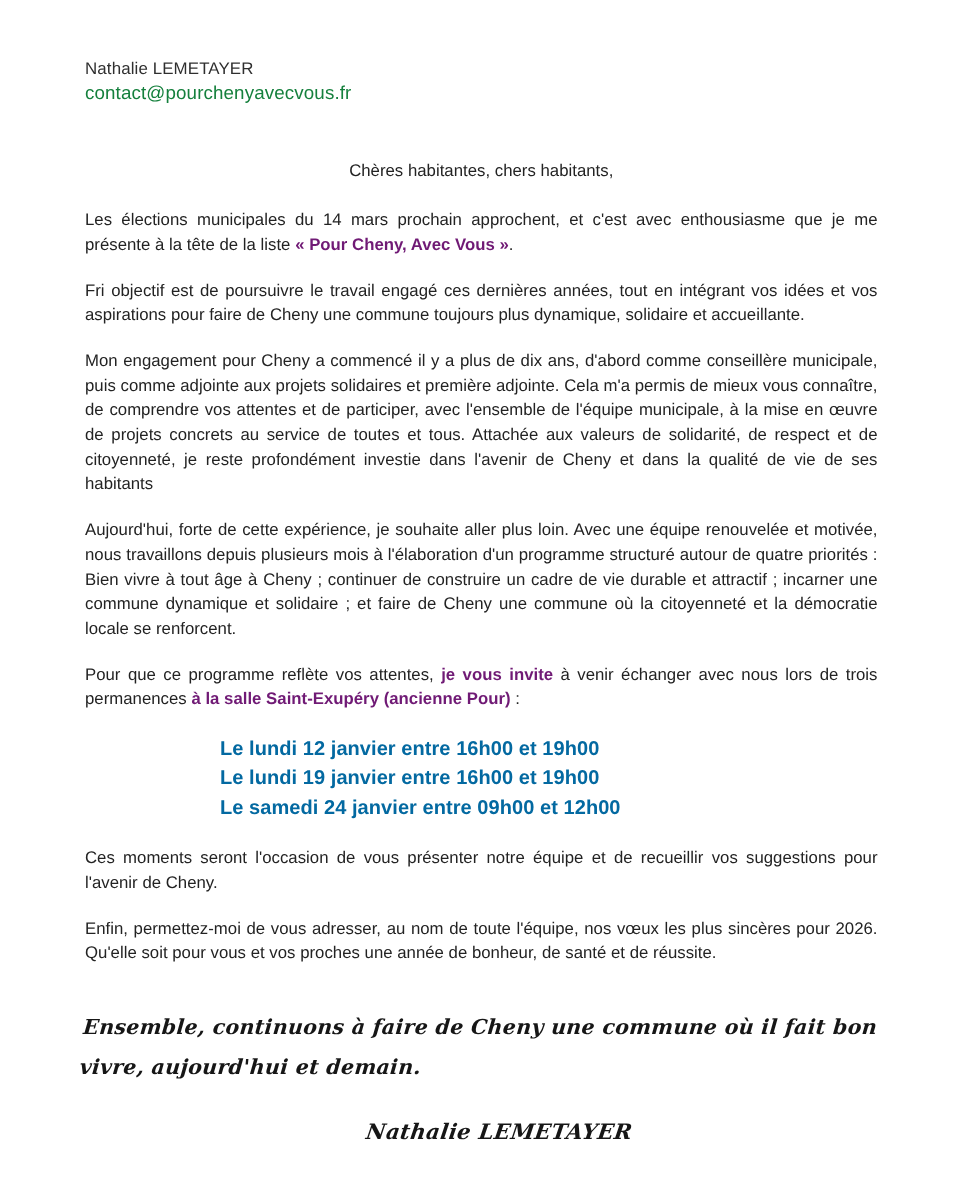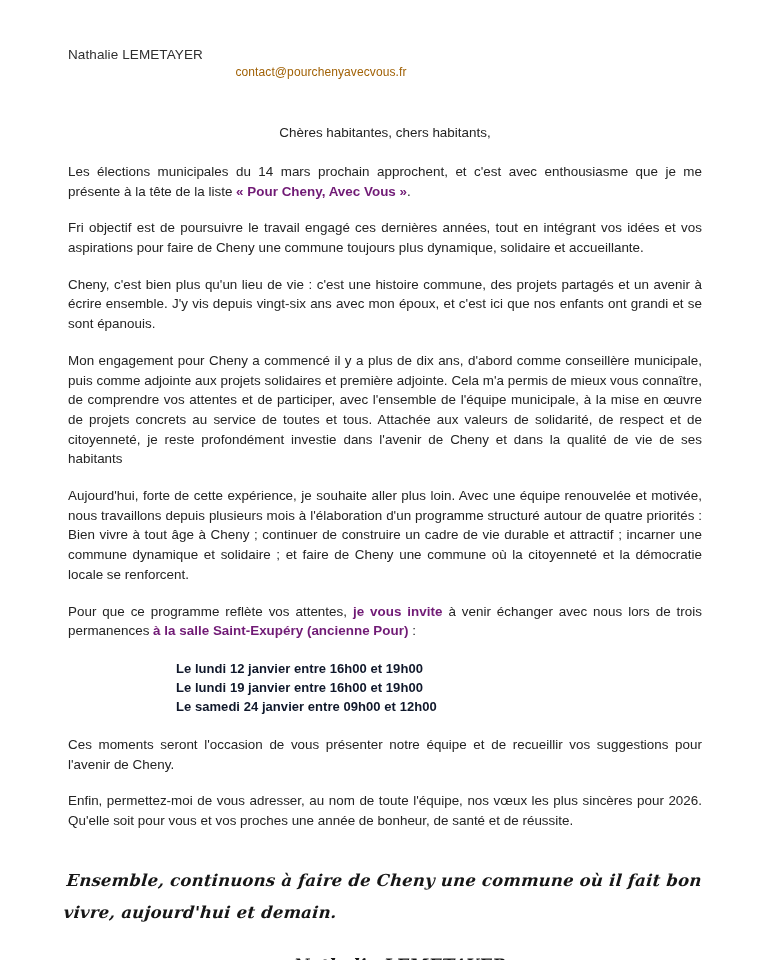--- a/index.html
+++ b/index.html
@@ -28,26 +28,25 @@
     margin: 0 0 42px 0;
   }
   .sender-name {
     font-size: 13.5px;
     line-height: 1.42;
     color: #2f2f2f;
     letter-spacing: .1px;
     white-space: pre;
   }
   .sender-email {
-    font-size: 12px;
+    font-size: 15px;
     line-height: 1.42;
-    color: #a16207;
+    color: #15803d;
     letter-spacing: .1px;
     white-space: pre;
-    text-align: center;
   }
 
   
   .body-copy {
     width: 634px;
   }
   .para {
     font-size: 13.4px;
     line-height: 1.47;
     color: #232323;
@@ -68,24 +67,24 @@
     font-weight: 700;
     color: #701a75;
   }
 
   
   .dates-block {
     margin: 4px 0 18px 0;
     padding-left: 108px;
   }
   .date-line {
-    font-size: 13px;
+    font-size: 16px;
     line-height: 1.46;
     font-weight: 700;
-    color: #0f172a;
+    color: #0369a1;
     letter-spacing: .05px;
     white-space: pre;
   }
 
   
   .closing-script {
     margin: 34px 0 0 0;
     width: 640px;
     font-family: "DejaVu Serif", serif;
     font-style: italic;
@@ -125,21 +124,20 @@
   </div>
 
   <div class="body-copy">
 
     <p class="para salutation">Chères habitantes, chers habitants,</p>
 
     <p class="para"><span>Les élections municipales du 14 mars prochain approchent, et c'est avec enthousiasme que je me présente à la tête de la liste </span><b>« Pour Cheny, Avec Vous »</b><span>.</span></p>
 
     <p class="para">Fri objectif est de poursuivre le travail engagé ces dernières années, tout en intégrant vos idées et vos aspirations pour faire de Cheny une commune toujours plus dynamique, solidaire et accueillante.</p>
 
-    <p class="para">Cheny, c'est bien plus qu'un lieu de vie : c'est une histoire commune, des projets partagés et un avenir à écrire ensemble. J'y vis depuis vingt-six ans avec mon époux, et c'est ici que nos enfants ont grandi et se sont épanouis.</p>
 
     <p class="para">Mon engagement pour Cheny a commencé il y a plus de dix ans, d'abord comme conseillère municipale, puis comme adjointe aux projets solidaires et première adjointe. Cela m'a permis de mieux vous connaître, de comprendre vos attentes et de participer, avec l'ensemble de l'équipe municipale, à la mise en œuvre de projets concrets au service de toutes et tous. Attachée aux valeurs de solidarité, de respect et de citoyenneté, je reste profondément investie dans l'avenir de Cheny et dans la qualité de vie de ses habitants</p>
 
     <p class="para">Aujourd'hui, forte de cette expérience, je souhaite aller plus loin. Avec une équipe renouvelée et motivée, nous travaillons depuis plusieurs mois à l'élaboration d'un programme structuré autour de quatre priorités : Bien vivre à tout âge à Cheny ; continuer de construire un cadre de vie durable et attractif ; incarner une commune dynamique et solidaire ; et faire de Cheny une commune où la citoyenneté et la démocratie locale se renforcent.</p>
 
     <p class="para last-of-block"><span>Pour que ce programme reflète vos attentes, </span><b>je vous invite</b><span> à venir échanger avec nous lors de trois permanences </span><b>à la salle Saint-Exupéry (ancienne Pour)</b><span> :</span></p>
 
     <div class="dates-block">
       <div class="date-line">Le lundi 12 janvier entre 16h00 et 19h00</div>
       <div class="date-line">Le lundi 19 janvier entre 16h00 et 19h00</div>

